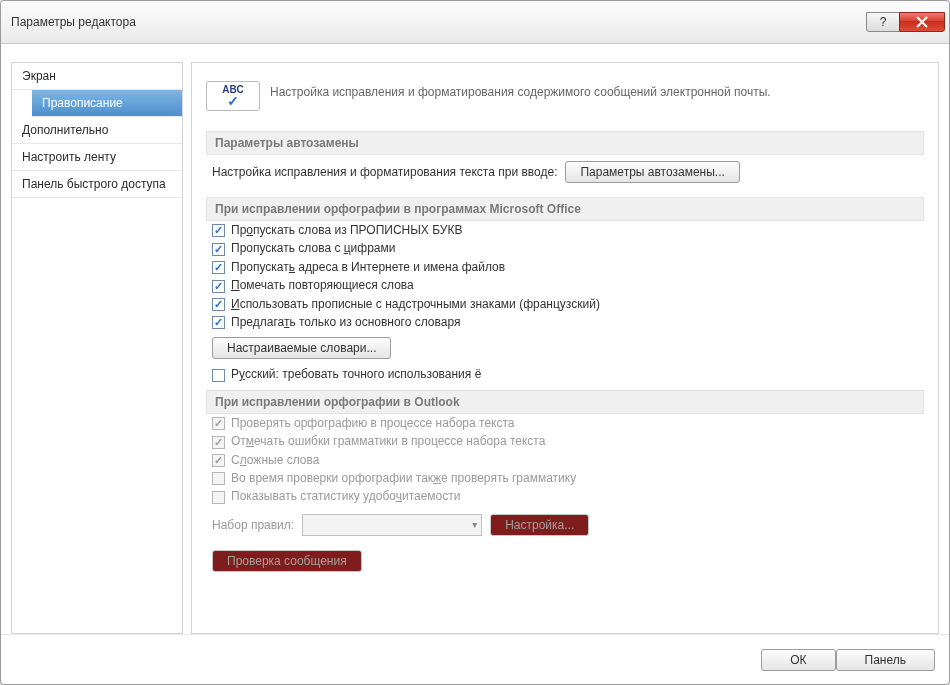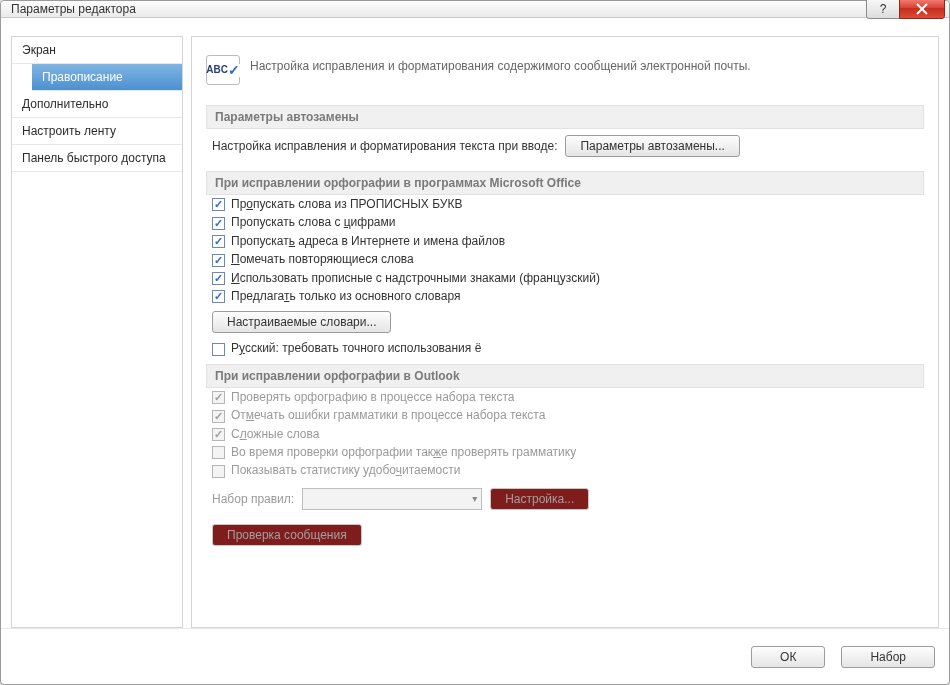--- a/index.html
+++ b/index.html
@@ -16,21 +16,21 @@
     position: relative;
     width: 950px; height: 685px;
     background: #fff;
     border: 1px solid #9a9a9a;
     border-radius: 4px;
     box-shadow: 0 4px 18px rgba(0,0,0,0.25);
     display: flex;
     flex-direction: column;
   }
   .titlebar {
-    height: 17px;
+    height: 43px;
     background: linear-gradient(#fdfdfd,#eaeaea);
     border-bottom: 1px solid #c8c8c8;
     display: flex;
     align-items: center;
     padding: 0 4px 0 10px;
     border-radius: 4px 4px 0 0;
   }
   .titlebar .title {
     flex: 1;
     color: #333;
@@ -95,26 +95,26 @@
     border:1px solid #d4d4d4;
     background:#fff;
     overflow:auto;
     padding: 12px 14px;
   }
   .intro {
     display:flex; align-items:flex-start; gap:10px;
     padding: 6px 0 14px 0;
   }
   .abc-icon {
-    width:34px; height:30px;
+    width:54px; height:30px;
     border:1px solid #bbb;
     font-size:10px;
     font-weight:bold;
     color:#2a3f7a;
-    display:flex; flex-direction:row; align-items:center; justify-content:center;
+    display:flex; flex-direction:column; align-items:center; justify-content:center;
     border-radius:3px;
     background:#fff;
     line-height:1;
   }
   .abc-icon .chk { color:#2e6ad0; font-size:14px; }
   .intro-text { font-size:12px; color:#666; padding-top:4px;}
   .section-head {
     background:#f0f0f0;
     border:1px solid #e2e2e2;
     padding:4px 8px;
@@ -158,23 +158,23 @@
   .dropdown {
     width:180px; height:22px;
     border:1px solid #bfbfbf;
     background:#f3f3f3;
     display:flex; align-items:center; justify-content:flex-end;
     padding-right:4px;
     color:#9a9a9a;
   }
   .dropdown.disabled { background:#f3f3f3; }
   .footer {
-    height:56px;
+    height:50px;
     display:flex; justify-content:flex-end; align-items:center;
-    gap:16px;
+    gap:0;
     padding: 0 14px;
   }
   .footer .btn { padding: 3px 28px; }
   .dlg-border-bottom {
     border-top:1px solid #e8e8e8;
   }
   .row-btn { padding:6px 0 6px 6px;}
   .rules-row { display:flex; align-items:center; gap:8px; padding:8px 0 8px 6px; }
   .rules-label { color:#9a9a9a; }
   .dd-arrow { font-size:10px; color:#888; }
@@ -311,17 +311,17 @@
       </div>
 
     </div>
   </div>
 
   <div class="footer dlg-border-bottom">
     <span class="btn">
       <span>ОК</span>
     </span>
     <span class="btn">
-      <span>Набор</span>
+      <span>Панель</span>
     </span>
   </div>
 
 </div>
 
 </body></html>

